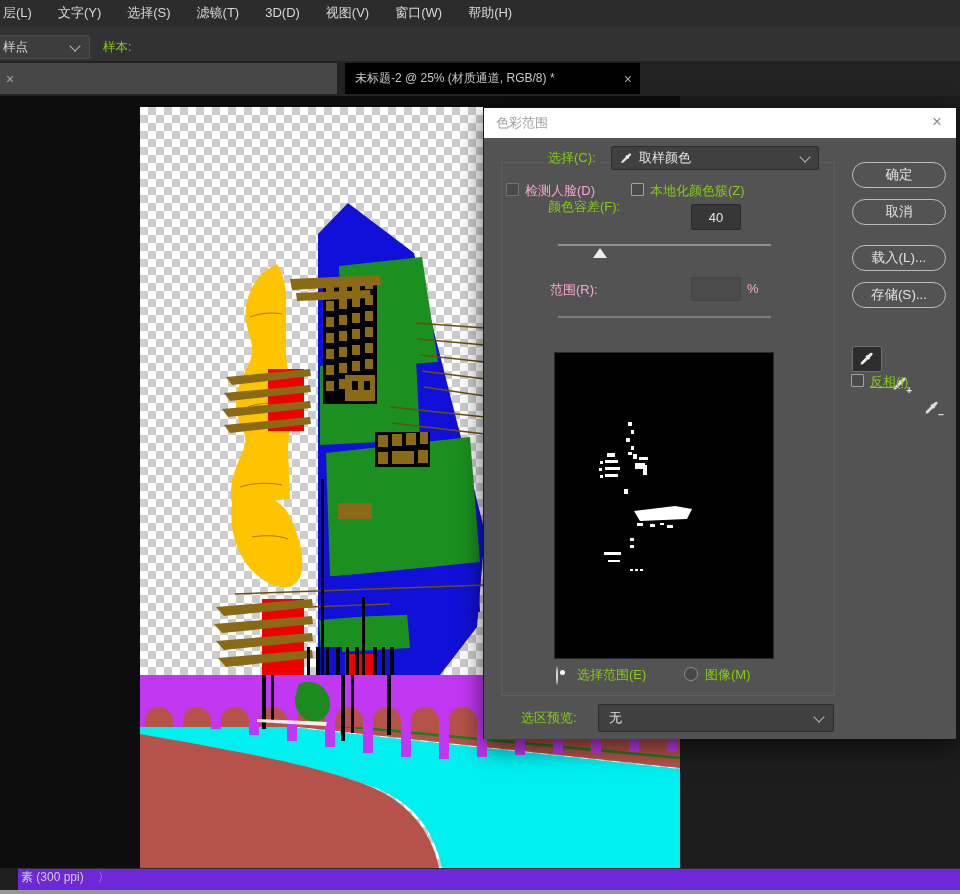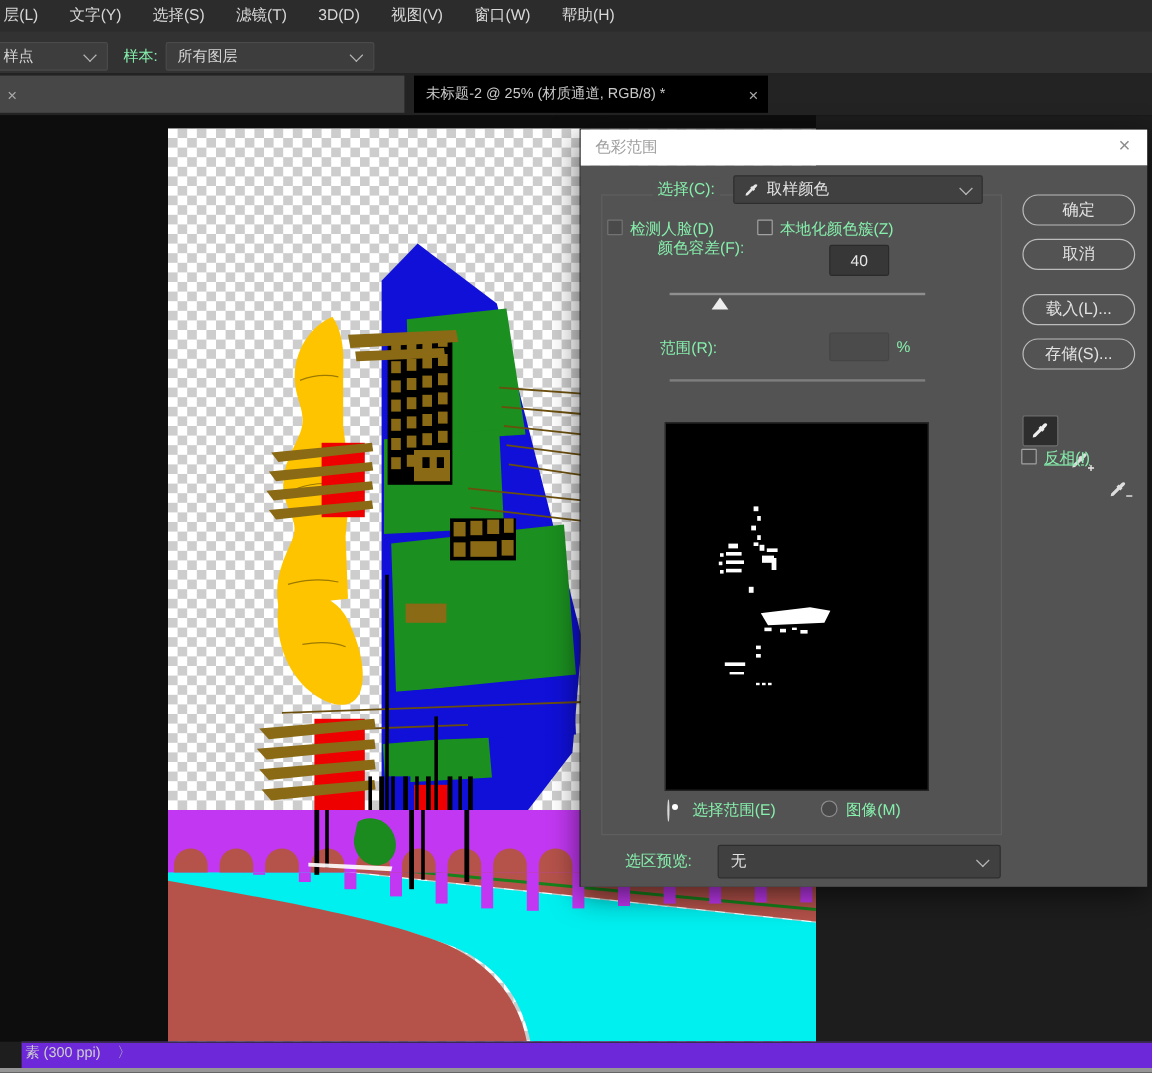--- a/index.html
+++ b/index.html
@@ -32,22 +32,22 @@
              display:flex;align-items:flex-start;font-size:12px;color:#cfcfcf;}
   .bottomstrip{left:0;top:890px;width:960px;height:4px;background:#969696;}
   
   .dialog{left:483px;top:107px;width:474px;height:632px;box-shadow:0 8px 24px rgba(0,0,0,.6);
           border:1px solid #171717;box-sizing:border-box;}
   .dlg-title{left:0;top:0;width:100%;height:30px;background:#ffffff;display:flex;align-items:center;}
   .dlg-title .t{margin-left:12px;font-size:13px;color:#9e9e9e;}
   .dlg-title .x{position:absolute;right:14px;top:4px;font-size:17px;color:#8d8d8d;}
   .dlg-body{left:0;top:30px;width:100%;height:601px;background:#535353;}
   .groupbox{left:17px;top:24px;width:332px;height:532px;border:1px solid #5f5f5f;}
-  .lbl{font-size:13px;color:#86efac;white-space:nowrap;}
-  .lbl.dis{color:#86efac;}
+  .lbl{font-size:13px;color:#84cc16;white-space:nowrap;}
+  .lbl.dis{color:#f9a8d4;}
   .dd{background:#404040;border:1px solid #2e2e2e;border-radius:2px;display:flex;align-items:center;
       font-size:13px;color:#e2e2e2;}
   .input{background:#373737;border:1px solid #2a2a2a;border-radius:2px;color:#e8e8e8;font-size:13px;
          display:flex;align-items:center;justify-content:center;}
   .input.dis{background:#4b4b4b;border:1px solid #454545;}
   .track{height:2px;background:#8f8f8f;}
   .thumb{width:0;height:0;border-left:7px solid transparent;border-right:7px solid transparent;
          border-bottom:10px solid #ededed;}
   .cb{width:13px;height:13px;border:1px solid #a2a2a2;background:#4a4a4a;border-radius:1px;box-sizing:border-box;}
   .cb.dis{border-color:#737373;}
@@ -75,24 +75,20 @@
   <span class="menu-item">窗口(W)</span>
   <span class="menu-item">帮助(H)</span>
 </div>
 
 <div class="abs optionsbar">
   <div class="abs opt-dd" style="left:-60px;top:9px;width:148px;">
     <span style="padding-left:62px;">样点</span>
     <span class="chev" style="position:absolute;right:10px;top:6px;"></span>
   </div>
   <span class="abs lbl" style="left:103px;top:13px;font-size:12.5px;">样本:</span>
-  <div class="abs opt-dd" style="left:138px;top:9px;width:172px;">
-    <span style="padding-left:9px;">所有图层</span>
-    <span class="chev" style="position:absolute;right:10px;top:6px;"></span>
-  </div>
 </div>
 
 <div class="abs tabbar">
   <div class="abs tab" style="left:0;width:337px;background:#474747;color:#d6d6d6;">
     <span class="t-close">×</span>
   </div>
   <div class="abs tab" style="left:345px;width:295px;background:#000000;color:#c9c9c9;">
     <span class="t-title" style="padding-left:10px;">未标题-2 @ 25% (材质通道, RGB/8) *</span>
     <span class="t-close">×</span>
   </div>

